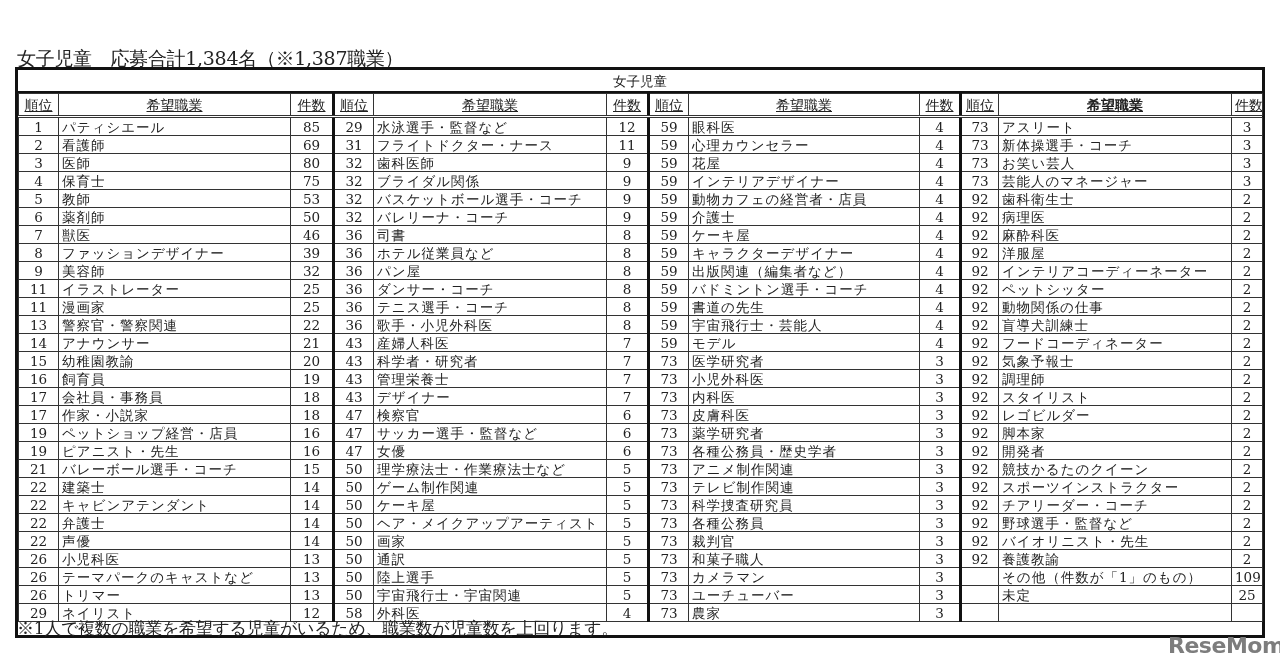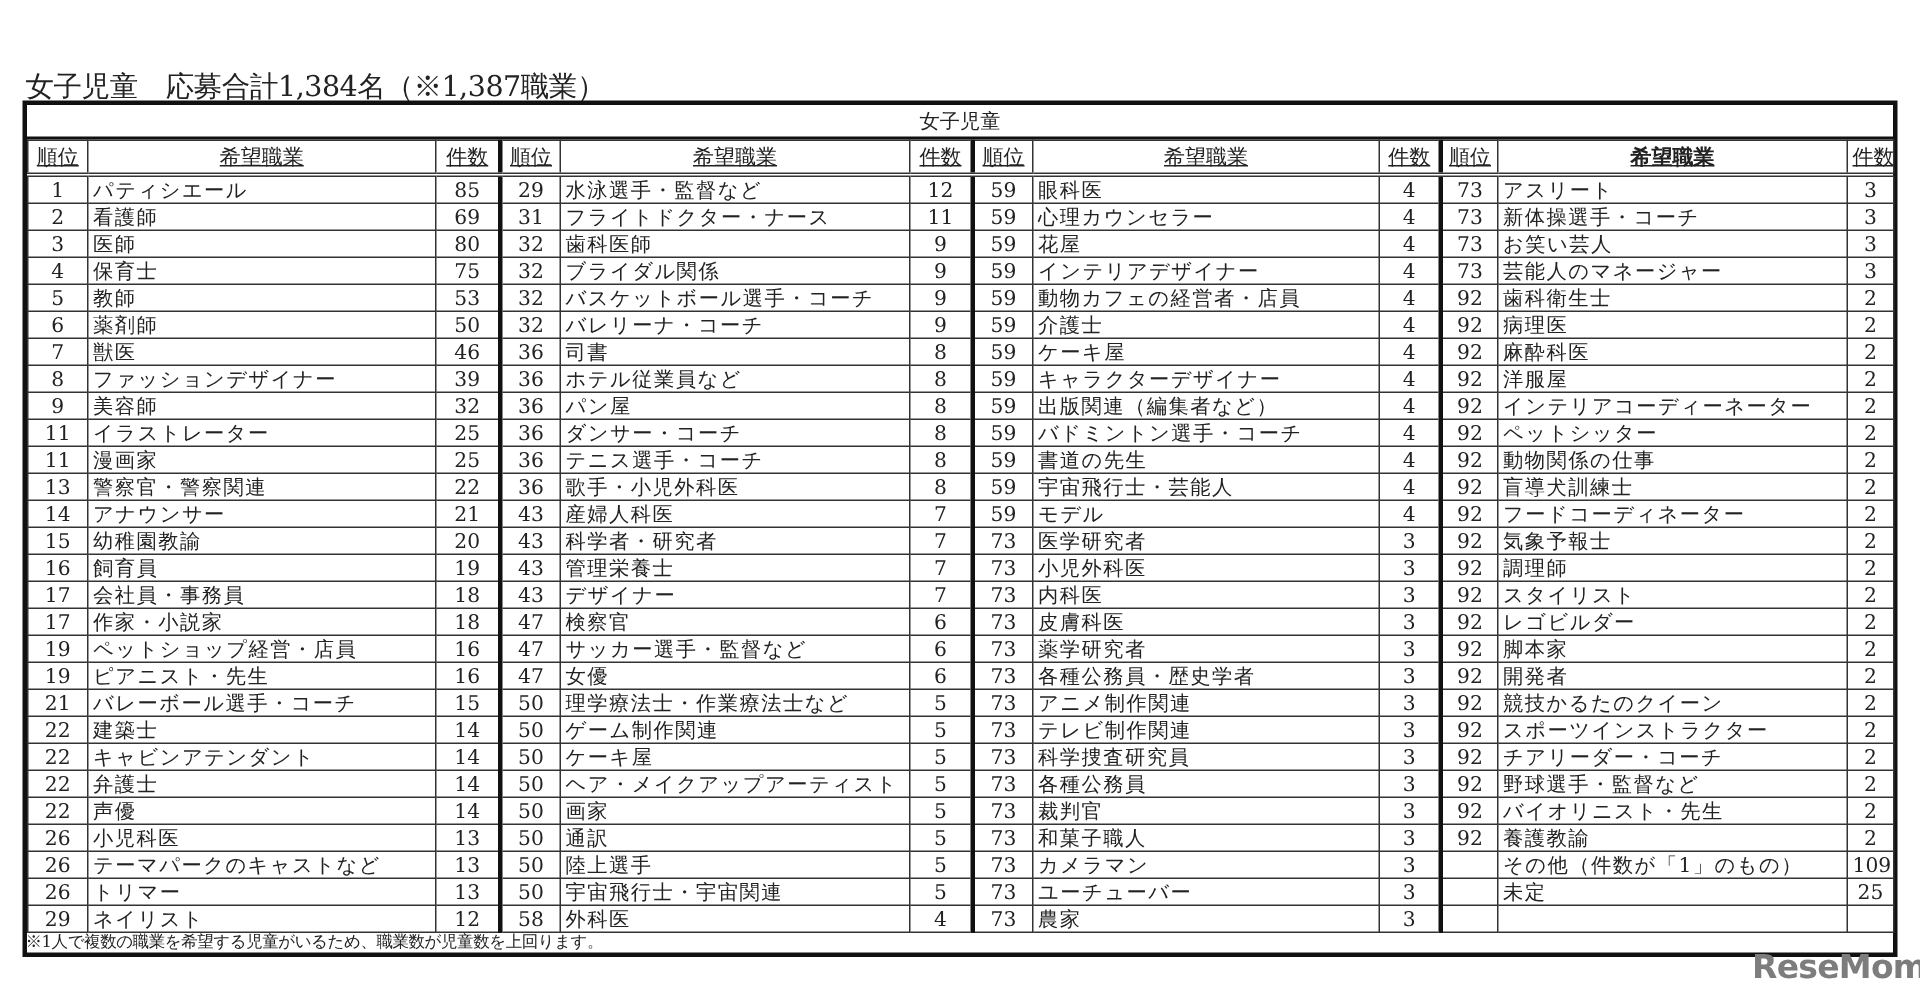--- a/index.html
+++ b/index.html
@@ -1,19 +1,19 @@
 <!DOCTYPE html>
 <html><head>
 <meta charset="utf-8">
 <style>
   html, body { margin:0; padding:0; background:#ffffff; }
   body { width:1280px; height:668px; position:relative; overflow:hidden;
          font-family:"DejaVu Serif","Liberation Serif",serif; color:#222; }
   .caption { position:absolute; left:17px; top:50px; font-size:19px; line-height:16px; white-space:nowrap; letter-spacing:-0.3px; }
-  .footnote { position:absolute; left:17px; top:620px; font-size:11px; line-height:16px; white-space:nowrap; letter-spacing:-0.3px; }
+  .footnote { position:absolute; left:17px; top:620px; font-size:17px; line-height:16px; white-space:nowrap; letter-spacing:-0.3px; }
   .sheet { position:absolute; left:15px; top:67px; width:1250px; height:571px;
            border:3px solid #111; box-sizing:border-box; }
   .title-row { position:absolute; left:0; top:0; width:100%; height:23px;
                border-bottom:2px solid #111; box-sizing:border-box;
                text-align:center; font-size:13.5px; line-height:22px; }
   .grid { position:absolute; left:0; top:23px; width:1244px; }
   table { border-collapse:collapse; table-layout:fixed; width:1244px; }
   th, td { border:1px solid #333; padding:0 3px; height:17px; font-size:13.5px; line-height:16px;
            white-space:nowrap; overflow:hidden; font-weight:normal; }
   thead th { height:21px; text-align:center; border-bottom:3px double #333; font-size:14px;text-decoration:underline; }

